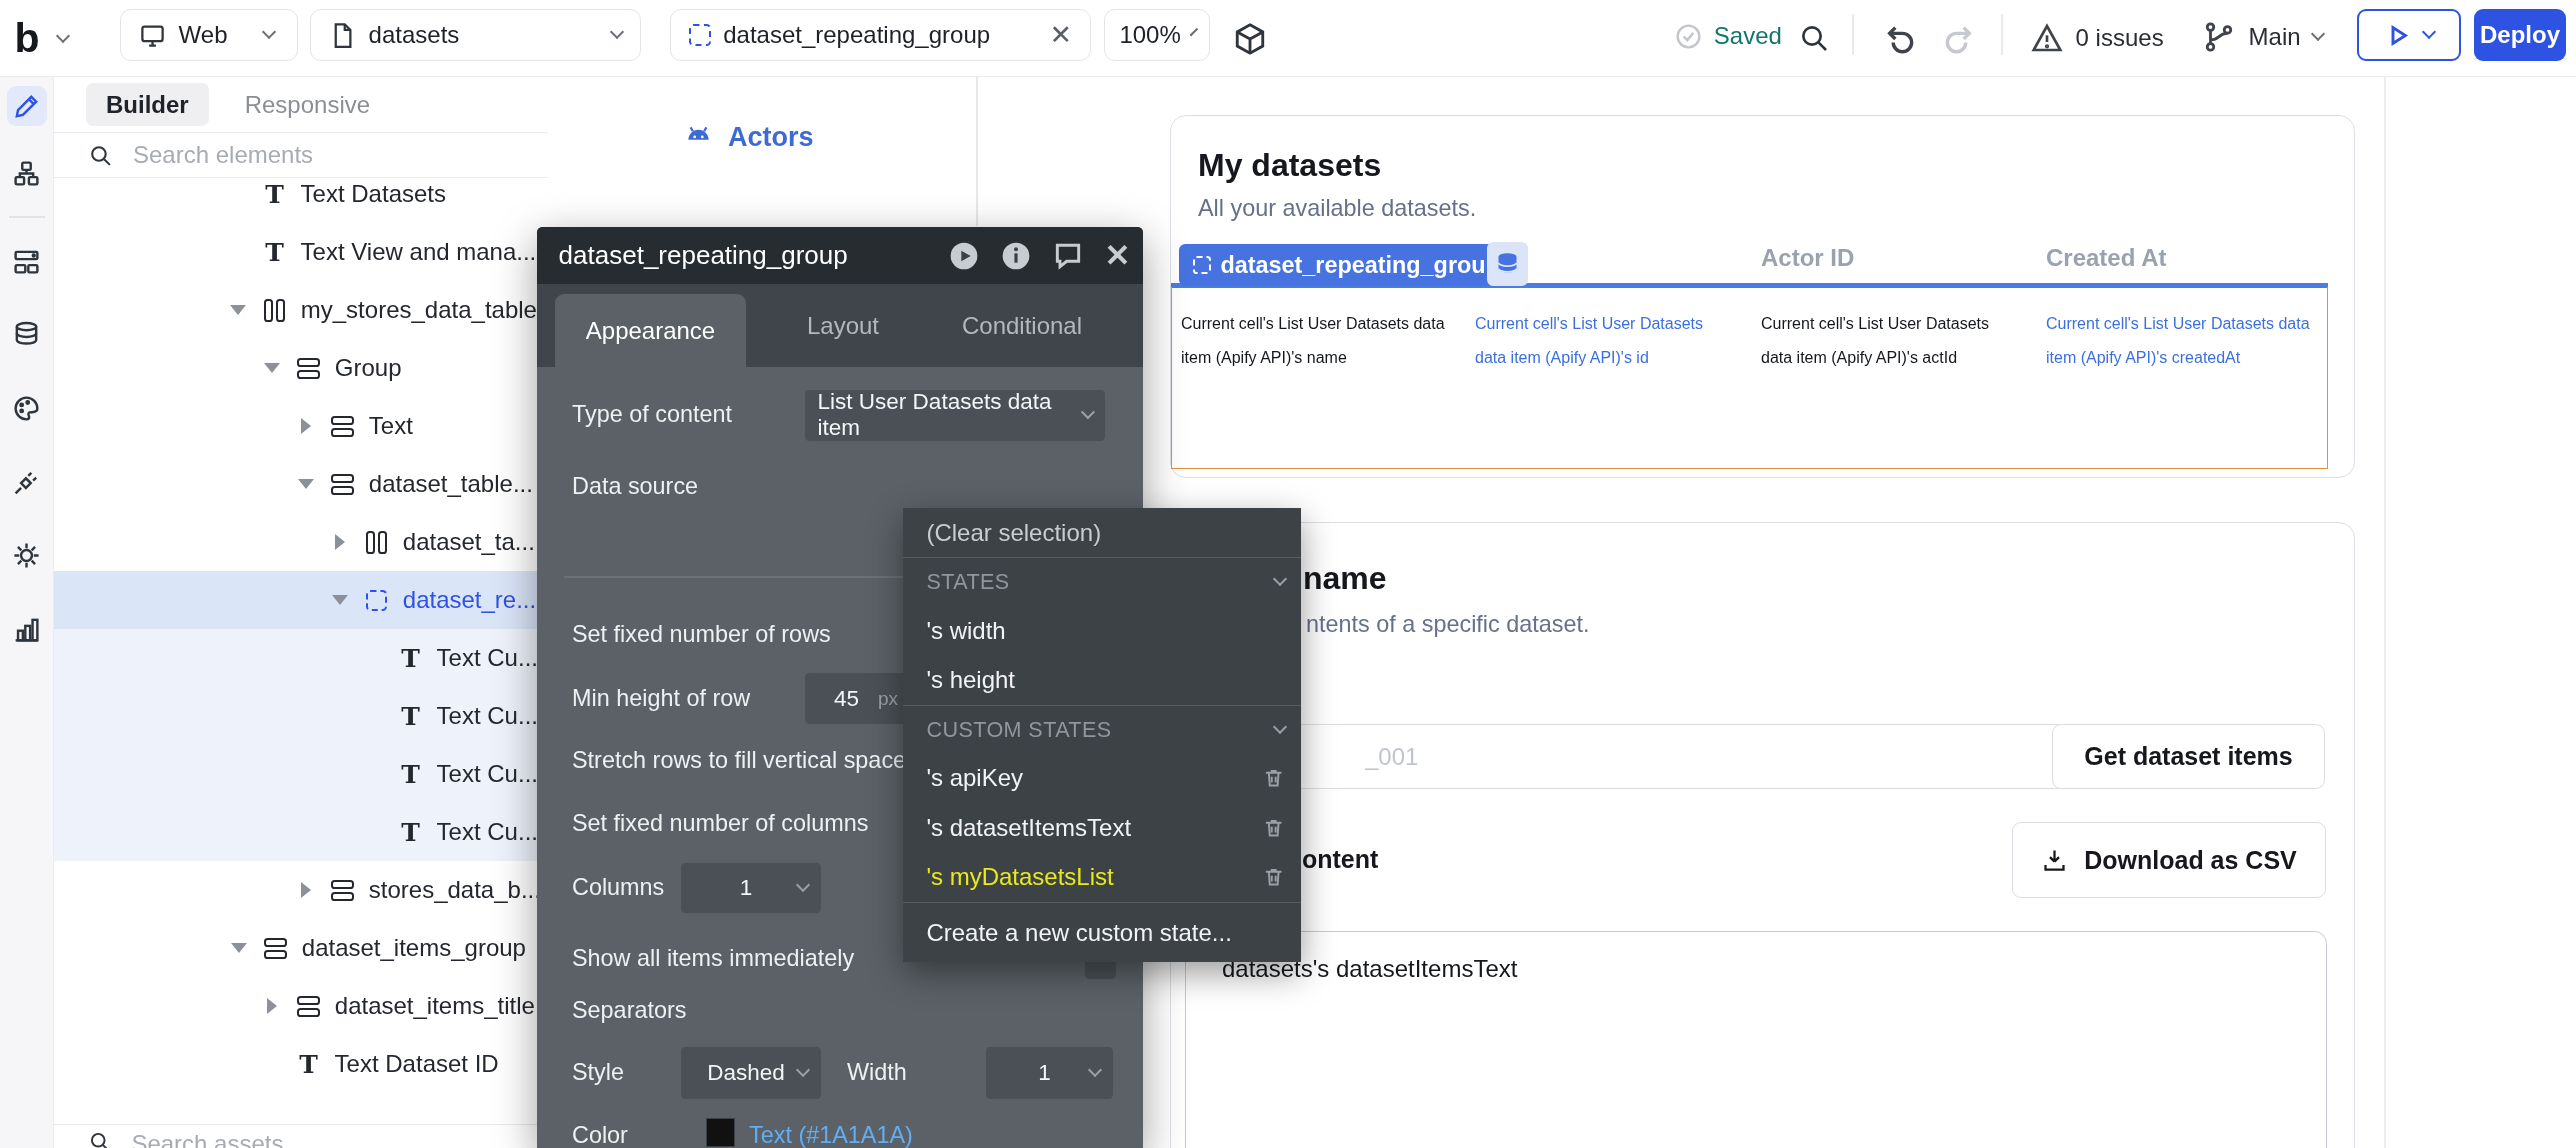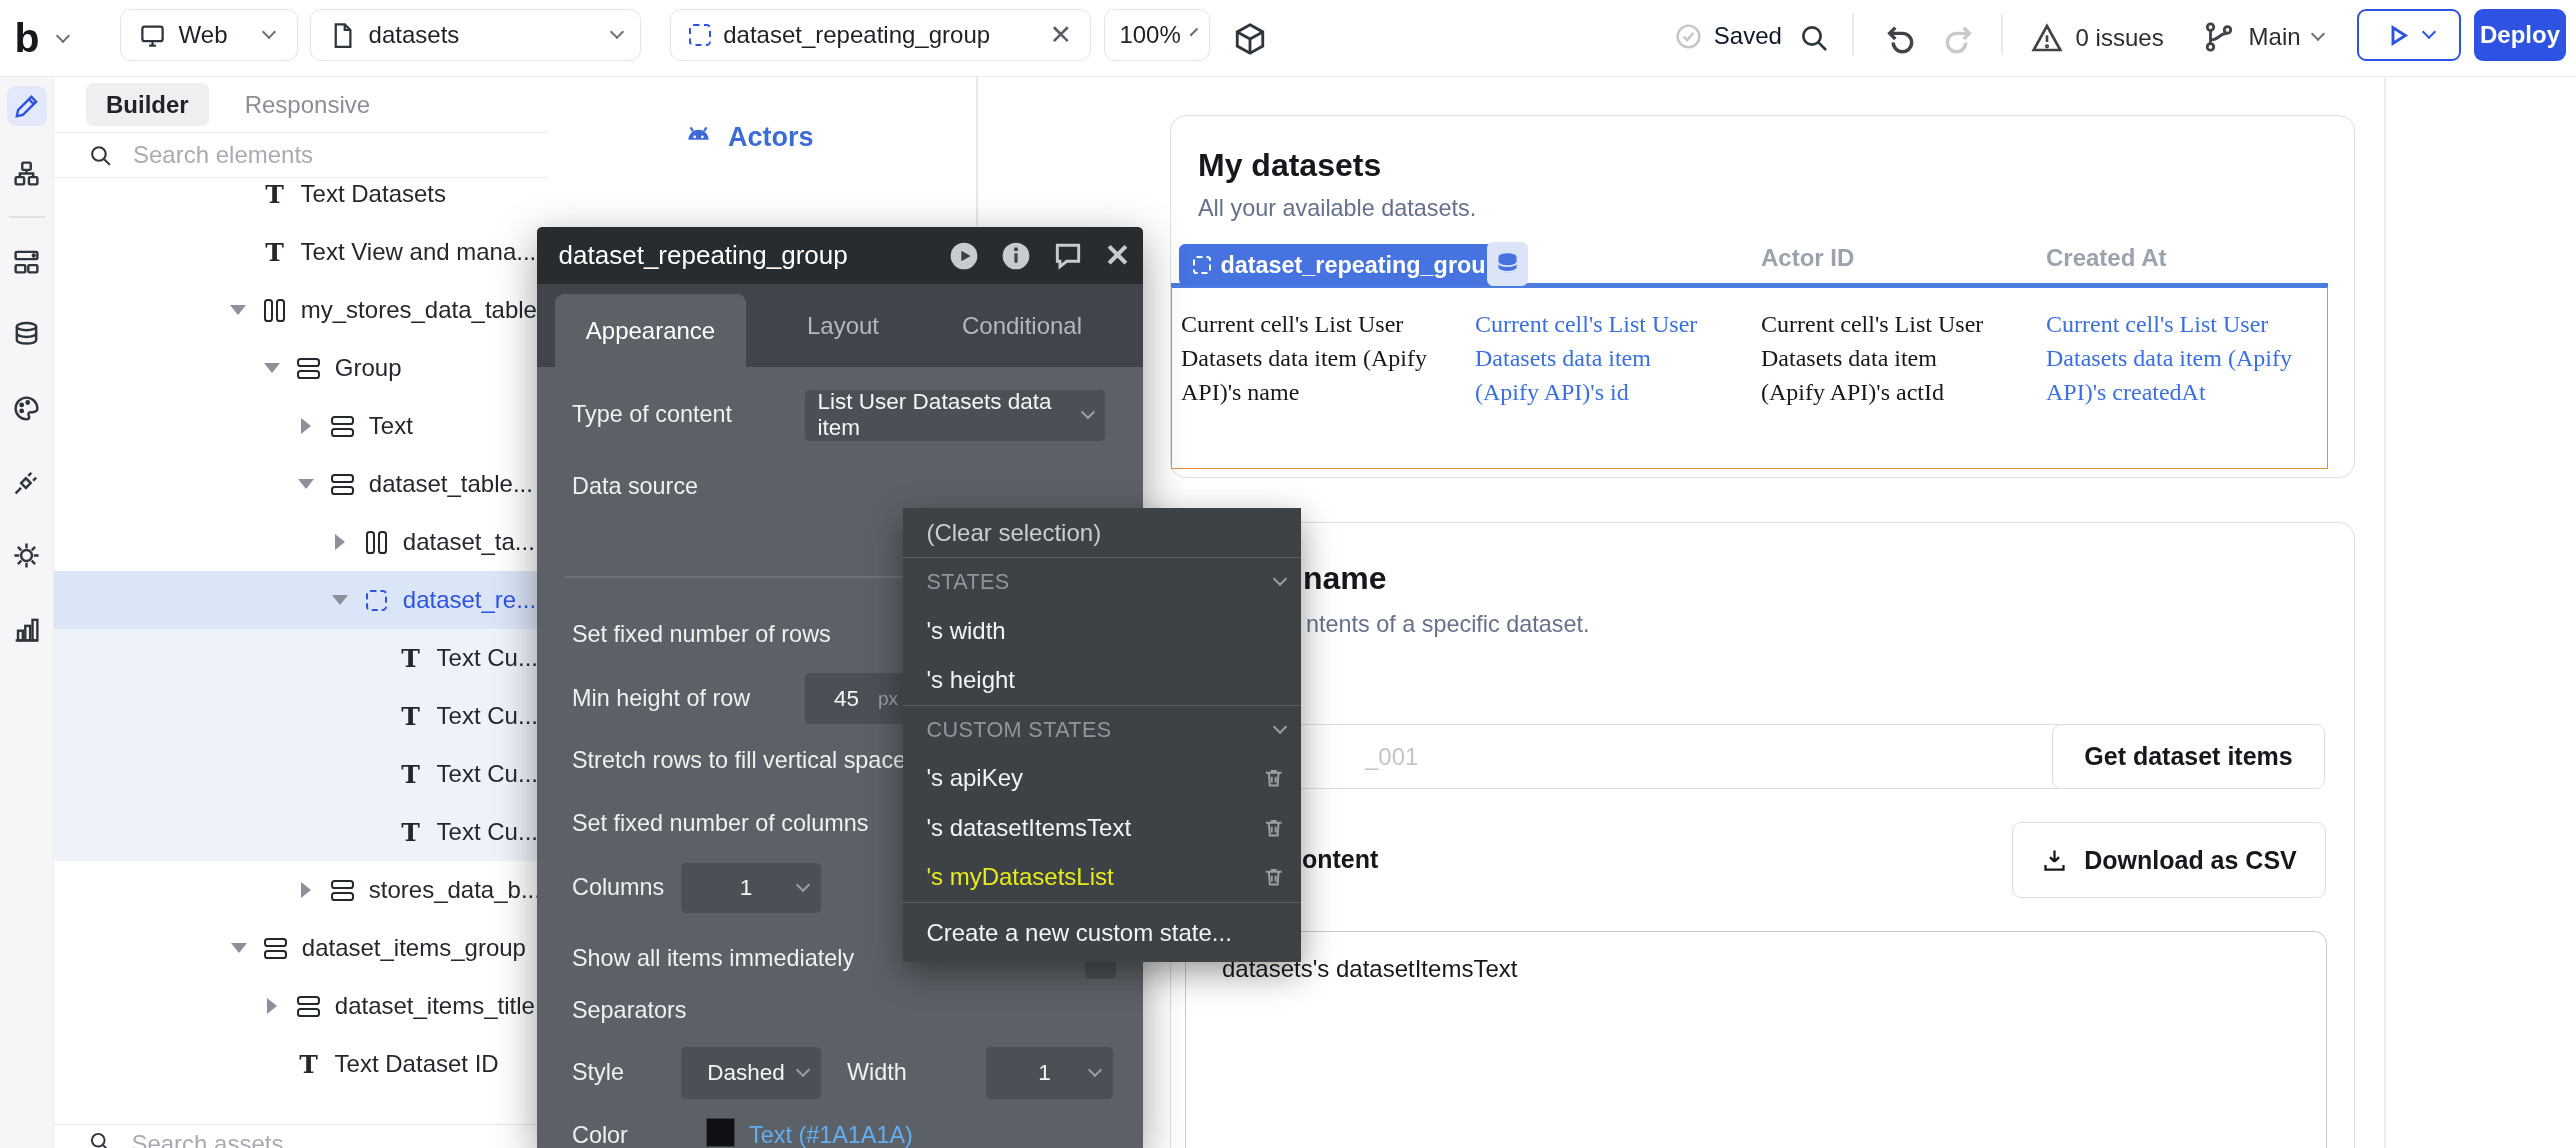--- a/index.html
+++ b/index.html
@@ -20,21 +20,21 @@
 
   
   .toolbar { left:0; top:0; width:2576px; height:77px; background:#fff; border-bottom:1.8px solid #e9eaec; z-index:40; }
   .tb-logo { left:14.4px; top:12.6px; font-size:41px; font-weight:bold; color:#15181c; line-height:50px;}
   .tb-logo-chev { left:58px; top:36px; }
   .tb-btn { position:absolute; top:9px; height:52px; border:1.8px solid #e4e5e8; border-radius:10.8px;
             background:#fff; display:flex; align-items:center; gap:12.6px; padding:0 18px; font-size:24px; color:#1e2228;}
   .tb-sep { position:absolute; top:14.4px; width:1.8px; height:41px; background:#e9eaec; }
   .tb-icon { width:27px; height:27px; }
   .ic-rgbox { display:inline-block; width:21.6px; height:21.6px; border:2.7px dashed #2e53e2; border-radius:4.5px; }
-  .tb-gray { color:#0f172a; }
+  .tb-gray { color:#0f766e; }
   .deploy-btn { position:absolute; top:9px; left:2474px; width:92px; height:52px; background:#2e53e2;
                 border-radius:9px; color:#fff; font-size:24px; font-weight:bold; display:flex; align-items:center; justify-content:center;}
   .preview-btn { position:absolute; top:9px; left:2357px; width:104px; height:52px; border:2.7px solid #2e53e2;
                  border-radius:9px; background:#fff; display:flex; align-items:center; justify-content:center; gap:12.6px;}
 
   
   .rail { left:0; top:77px; width:54px; height:1071px; background:#f6f6f8; border-right:1.8px solid #ececee; z-index:10;}
   .rail-item { position:absolute; left:50%; transform:translateX(-50%); width:40px; height:40px;
                display:flex; align-items:center; justify-content:center; }
   .rail-item.active { background:#e3e9fb; border-radius:9px; }
@@ -71,21 +71,21 @@
   
   .canvas-divider { left:976px; top:77px; width:1.8px; height:149px; background:#e7e8ea; }
   .page-bound { left:2384px; top:77px; width:1.8px; height:1071px; background:#ecedef; }
   .actors { left:685px; top:122px; display:flex; align-items:center; gap:16px; font-size:27px; font-weight:bold; color:#3d6bd6;}
   .card { position:absolute; background:#fff; border:1.8px solid #dcdfe4; border-radius:16px; }
   .c1-title { left:27px; top:31px; font-size:32px; font-weight:bold; color:#15181d; position:absolute;}
   .c1-sub { left:27px; top:79px; font-size:23.4px; color:#66708c; position:absolute;}
   .c1-head { position:absolute; top:128px; font-size:24px; font-weight:bold; color:#9aa2ae; }
   .sel-box { position:absolute; left:0; top:171px; width:1157px; height:182px; border:1.8px solid #e0923c; border-top:none;}
   .sel-top { position:absolute; left:0; top:167px; width:1157px; height:4.5px; background:#4b7de0; }
-  .rg-cell { position:absolute; top:191px; font-size:24px; line-height:34px; color:#15181d;font-family:Liberation Serif, serif; }
+  .rg-cell { position:absolute; top:191px; font-size:16px; line-height:34px; color:#15181d; }
   .rg-cell.link { color:#3b6fe0; }
   .el-badge { position:absolute; left:8px; top:128px; height:42px; background:#4673e0; border-radius:6.3px;
               color:#fff; font-size:23.4px; font-weight:bold; display:flex; align-items:center; gap:9px; padding:0 14.4px; z-index:3;}
   .el-badge .bx { width:18px; height:18px; border:2.2px dashed #fff; border-radius:3.6px; }
   .db-chip { position:absolute; left:316px; top:126px; width:41px; height:44px; background:#dce4f8; border-radius:6.3px;
              display:flex; align-items:center; justify-content:center; z-index:3;}
   .c2-title { position:absolute; font-size:32px; font-weight:bold; color:#15181d; }
   .c2-sub { position:absolute; font-size:23.4px; color:#66708c; }
   .text-input { position:absolute; border:1.8px solid #dcdee3; border-radius:9px; font-size:24px; color:#24282e;
                 font-family:"Liberation Sans",sans-serif; outline:none;}

